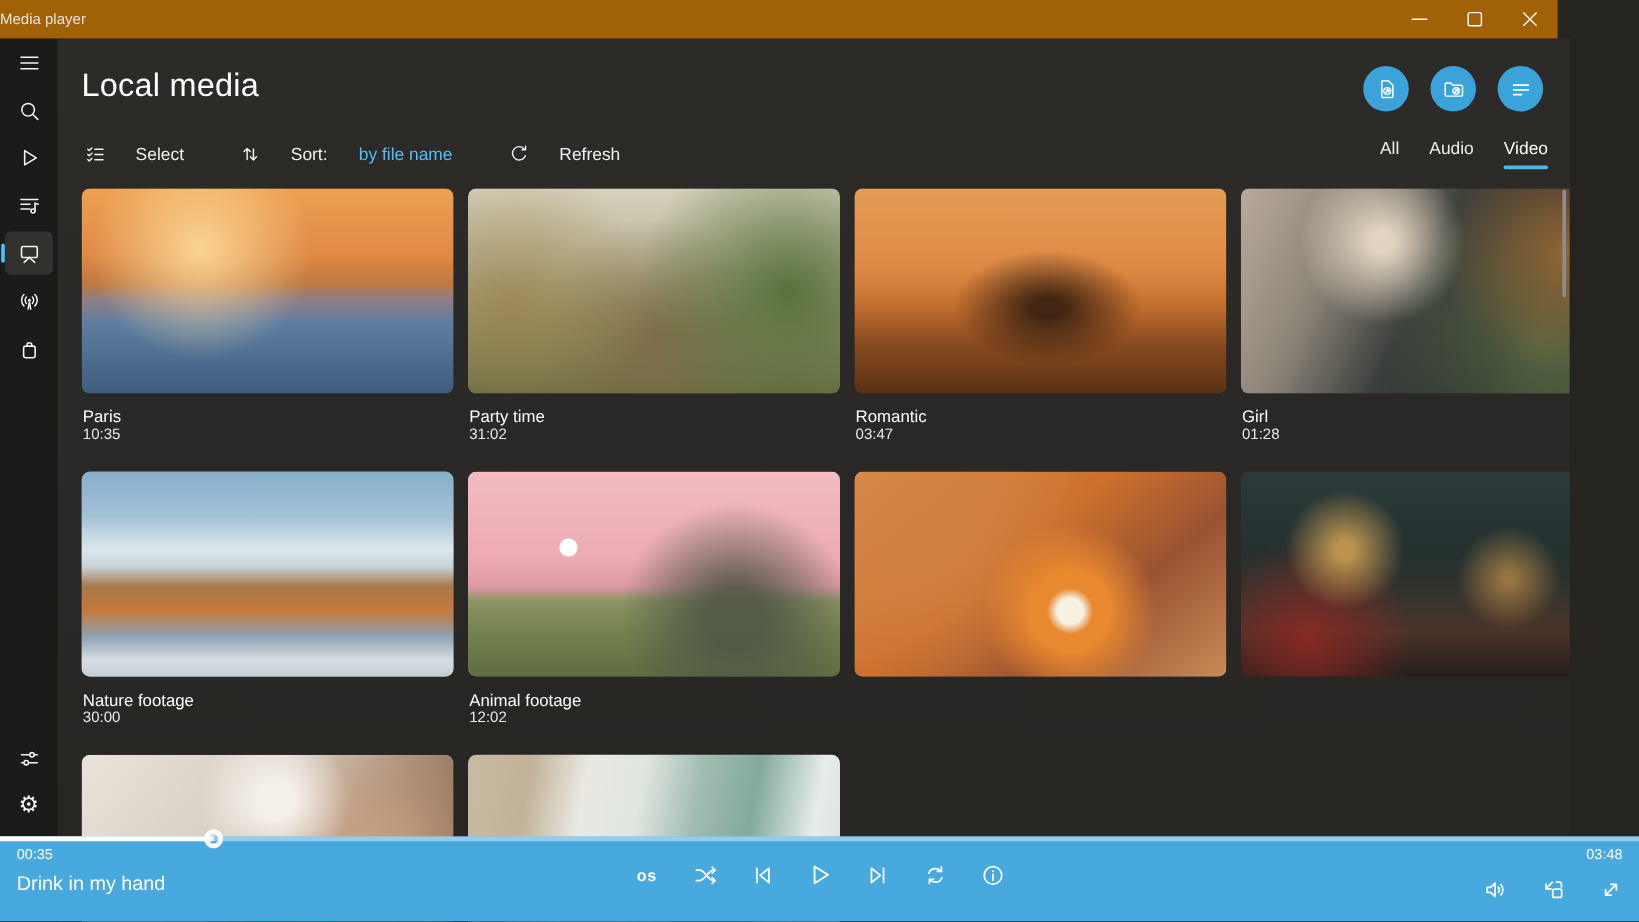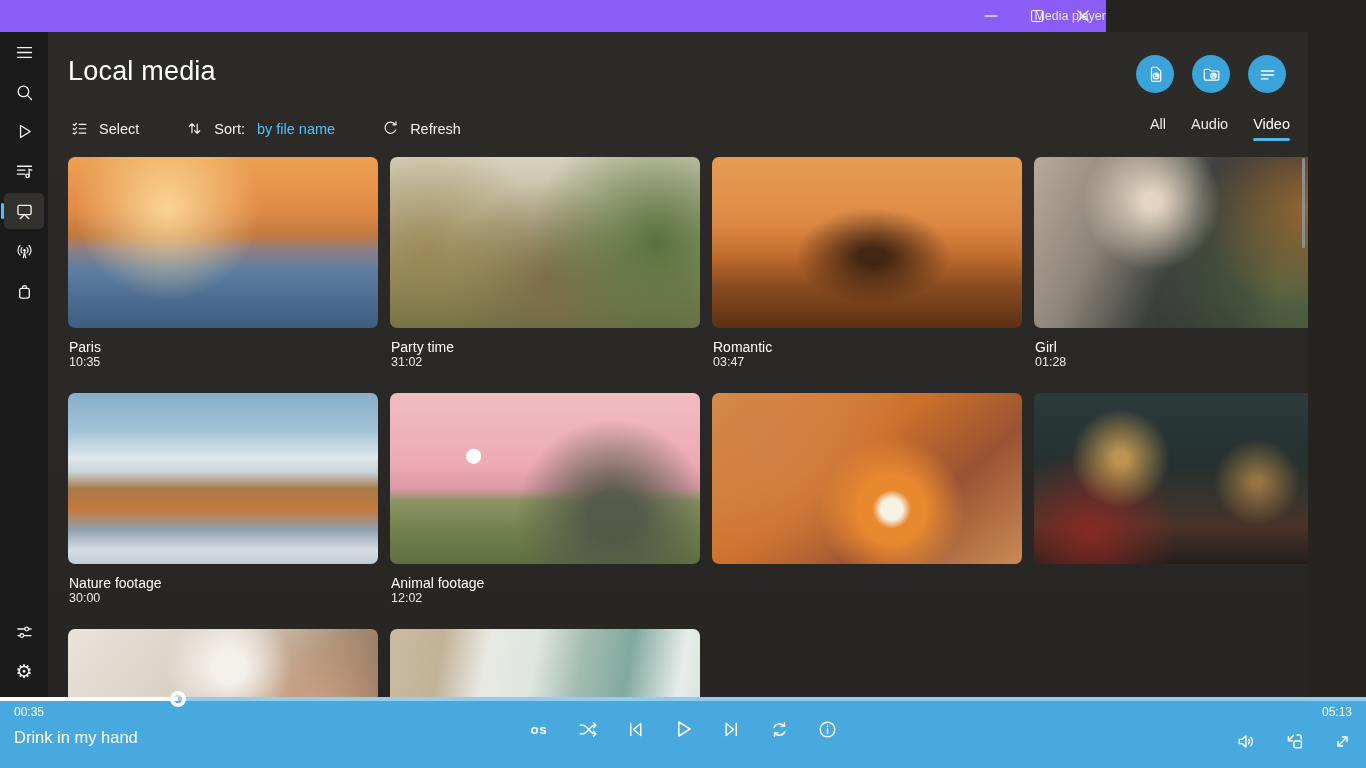--- a/index.html
+++ b/index.html
@@ -7,22 +7,22 @@
   body {
     font-family:"Liberation Sans","DejaVu Sans",sans-serif;
     background:#262421; color:#fff;
     position:relative;
   }
   svg { display:block; }
   .ic { color:#f4f4f4; }
 
   
   .titlebar {
-    position:absolute; top:0; left:0; width:1106px; height:32px;
-    background:#8b5cf6; display:flex; align-items:center; justify-content:flex-end;
+    position:absolute; top:0; left:0; width:1298px; height:32px;
+    background:#a16207; display:flex; align-items:center; justify-content:flex-start;
     z-index:30;
   }
   .titlebar .app-title { font-size:12.5px; color:#e6e4e1; }
   .win-controls { position:absolute; right:0; top:0; height:32px; display:flex; }
   .win-btn { width:46px; height:32px; display:flex; align-items:center; justify-content:center; cursor:default; }
 
   
   .sidebar {
     position:absolute; top:32px; left:0; width:48px; height:736px;
     background:#1b1b1b; z-index:20;
@@ -37,21 +37,21 @@
     border-radius:2px; background:#4cc2ff;
   }
   .gear-glyph { font-size:19px; line-height:1; color:#f4f4f4; font-family:"DejaVu Sans",sans-serif; }
 
   
   .content { position:absolute; left:48px; top:32px; width:1260px; height:736px;
     background:linear-gradient(180deg,#2d2b28 0%, #2a2826 55%, #262522 100%); overflow:hidden; }
   .page-title { position:absolute; left:20px; top:24px; font-size:27px; font-weight:500; letter-spacing:.2px; color:#ffffff; }
 
   .toolbar { position:absolute; left:16px; top:82px; display:flex; align-items:center; gap:34px; }
-  .tool-btn { display:flex; align-items:center; gap:10px; font-size:14.5px; color:#f1f1f1; padding:5px 6px; border-radius:4px; cursor:default; }
+  .tool-btn { display:flex; align-items:center; gap:24px; font-size:14.5px; color:#f1f1f1; padding:5px 6px; border-radius:4px; cursor:default; }
   .sort-value { color:#4cc2ff; margin-left:2px; }
 
   .actions { position:absolute; right:22px; top:23px; display:flex; gap:18px; }
   .action-btn {
     width:38px; height:38px; border-radius:50%; background:#3aa3da;
     display:flex; align-items:center; justify-content:center; border:none; cursor:default;
   }
 
   .tabs { position:absolute; right:18px; top:84px; display:flex; gap:25px; }
   .tab { position:relative; font-size:14.5px; color:#ececec; padding-bottom:9px; cursor:default; }
@@ -321,21 +321,21 @@
 
 <div class="playbar">
   <div class="seek-track">
     <div class="seek-played" style="width: 13%;">
       <div class="seek-handle"></div>
     </div>
   </div>
 
   <div class="time-row">
     <span>00:35</span>
-    <span>05:13</span>
+    <span>03:48</span>
   </div>
 
   <div class="now-title">Drink in my hand</div>
 
   <div class="center-controls">
     <button class="pb-btn">
       <span class="os-glyph">os</span>
     </button>
     <button class="pb-btn">
       <span>

